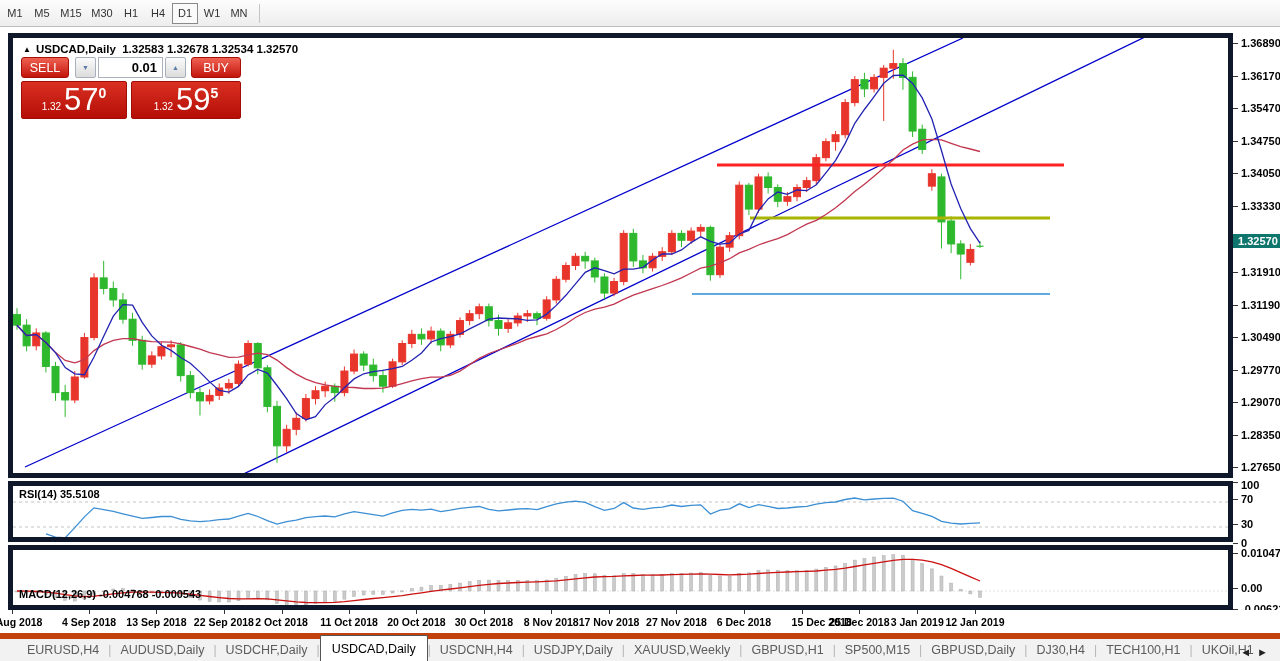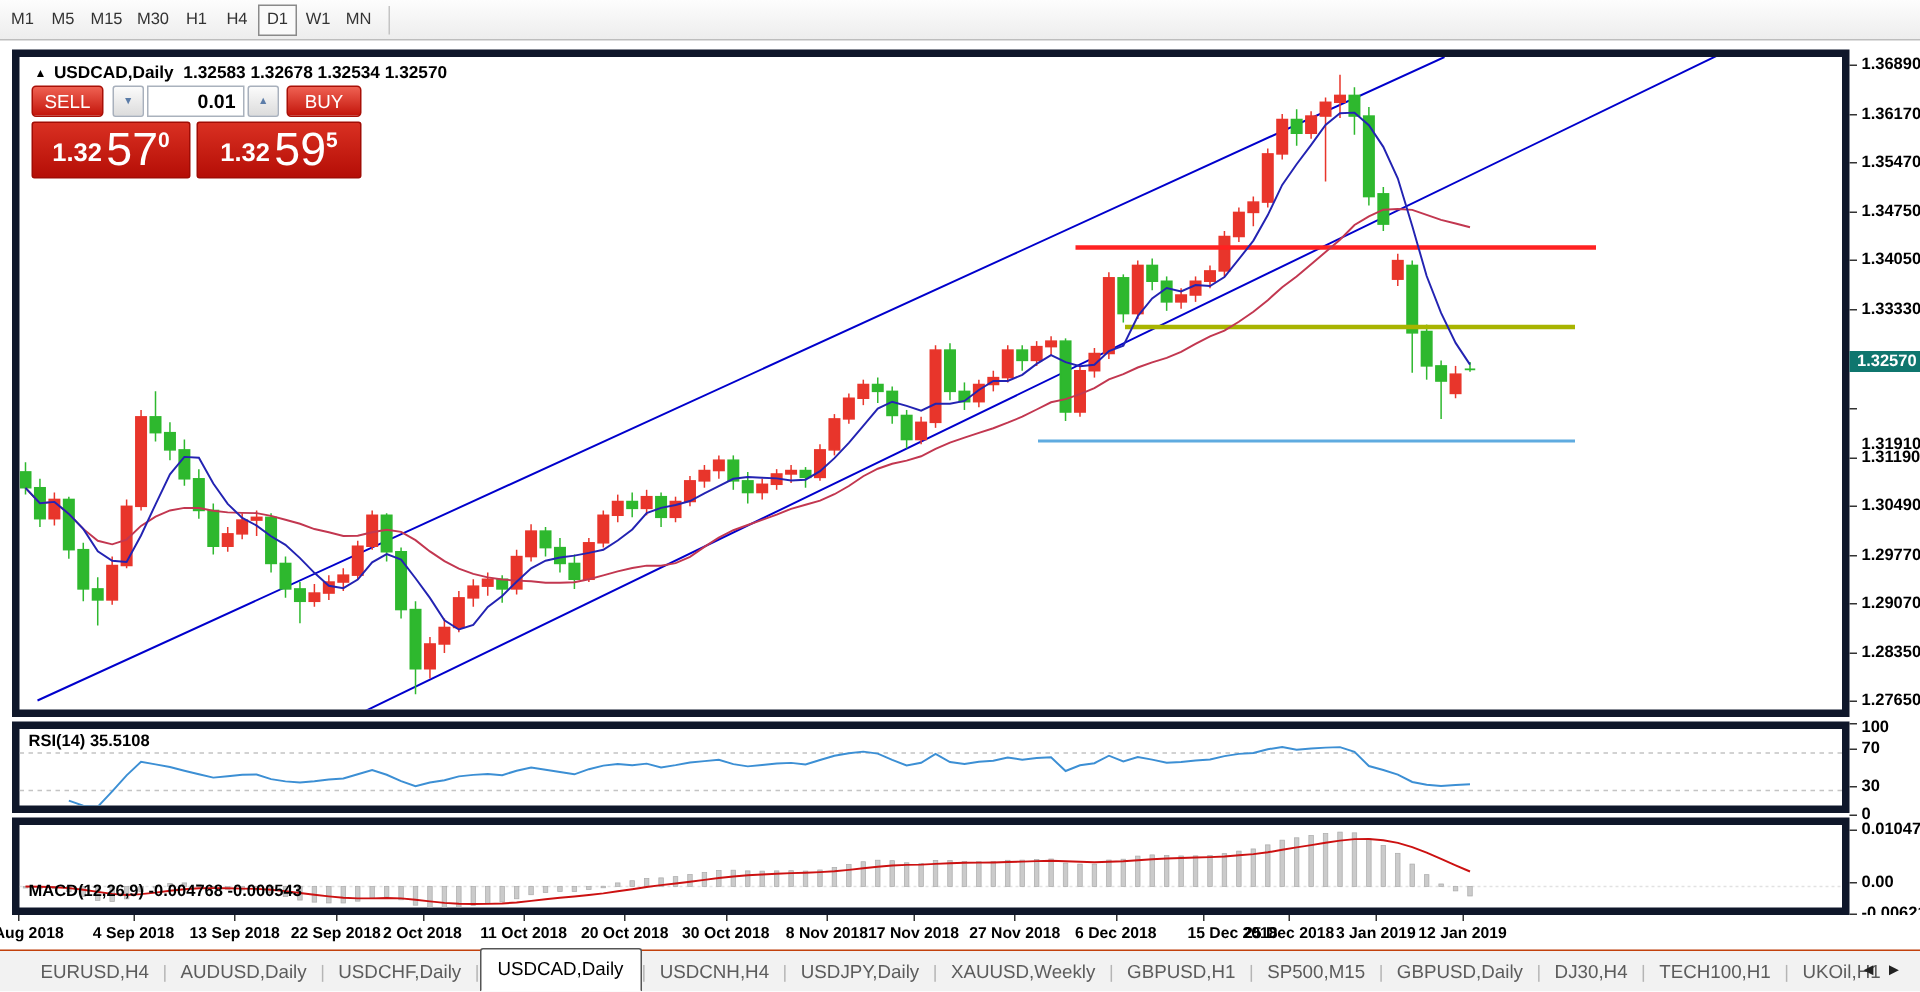--- a/index.html
+++ b/index.html
@@ -33,21 +33,21 @@
     background:#0f766e; color:#fff; font-size:11px; font-weight:700; padding-left:5px; }
 
   
   #date-axis { position:absolute; left:0; top:610px; width:1280px; height:23px; background:#fff; }
   .date-tick { position:absolute; top:0; width:1px; height:4px; background:#333; }
   .date-label { position:absolute; top:6px; transform:translateX(-50%); font-size:10.5px;
     font-weight:600; color:#000; white-space:nowrap; }
 
   
   #tabbar { position:absolute; left:0; top:633px; width:1280px; height:28px;
-    background:#f2f2f2; border-top:1px solid #c2410c; display:flex; align-items:center;
+    background:#f2f2f2; border-top:6px solid #c2410c; display:flex; align-items:center;
     padding-left:18px; }
   .tab { font-size:12.5px; color:#5c5c5c; padding:5px 9px; white-space:nowrap; cursor:default; }
   .tab.active { background:#fff; border:1px solid #555; border-bottom:1px solid #fff;
     border-radius:2px 2px 0 0; color:#000; margin-top:-2px; padding:6px 11px 7px; }
   .tab-sep { color:#b5b5b5; font-size:12px; }
   #tab-arrows { position:absolute; right:6px; top:7px; font-size:11px; color:#222;
     letter-spacing:6px; }
 
   
   #chart-title { position:absolute; left:10px; top:5px; font-size:11.5px; font-weight:700;
@@ -69,21 +69,21 @@
   #lot-up   { left:146px; }
   #lot-field { position:absolute; left:79px; top:0; width:65px; height:21px; background:#fff;
     border:1px solid #aab2bd; font-size:13px; font-weight:700; color:#000; text-align:right;
     line-height:19px; padding-right:5px; }
   .tw-row2 { position:relative; height:38px; }
   .price-box { position:absolute; top:0; height:38px; background:linear-gradient(#d93022,#b50e06);
     border:1px solid #a00c05; border-radius:2px; color:#fff; display:flex; align-items:flex-end;
     justify-content:center; padding-bottom:3px; cursor:pointer; }
   #sell-price-box { left:2px; width:106px; }
   #buy-price-box  { left:112px; width:110px; }
-  .pb-prefix { font-size:17px; font-weight:700; margin-bottom:3px; }
+  .pb-prefix { font-size:10px; font-weight:400; margin-bottom:3px; }
   .pb-big { font-size:31px; font-weight:400; line-height:30px; margin-left:3px; }
   .pb-sup { font-size:14px; font-weight:700; margin-bottom:14px; }
 
   #left-gutter { position:absolute; left:0; top:28px; width:8px; height:604px; background:#fff; }
 </style>
 </head>
 <body>
 
 <div id="app">
 
@@ -347,21 +347,21 @@
       <div class="axis-label" style="top: 37.0386px;">1.36170</div>
       <div class="axis-tick" style="top: 75.1595px;"></div>
       <div class="axis-label" style="top: 69.1595px;">1.35470</div>
       <div class="axis-tick" style="top: 108.198px;"></div>
       <div class="axis-label" style="top: 102.198px;">1.34750</div>
       <div class="axis-tick" style="top: 140.319px;"></div>
       <div class="axis-label" style="top: 134.319px;">1.34050</div>
       <div class="axis-tick" style="top: 173.358px;"></div>
       <div class="axis-label" style="top: 167.358px;">1.33330</div>
       <div class="axis-tick" style="top: 238.517px;"></div>
-      <div class="axis-label" style="top: 232.517px; margin-top: 24px;">1.31910</div>
+      <div class="axis-label" style="top: 232.517px;">1.31910</div>
       <div class="axis-tick" style="top: 271.556px;"></div>
       <div class="axis-label" style="top: 265.556px;">1.31190</div>
       <div class="axis-tick" style="top: 303.677px;"></div>
       <div class="axis-label" style="top: 297.677px;">1.30490</div>
       <div class="axis-tick" style="top: 336.715px;"></div>
       <div class="axis-label" style="top: 330.715px;">1.29770</div>
       <div class="axis-tick" style="top: 368.836px;"></div>
       <div class="axis-label" style="top: 362.836px;">1.29070</div>
       <div class="axis-tick" style="top: 401.875px;"></div>
       <div class="axis-label" style="top: 395.875px;">1.28350</div>

